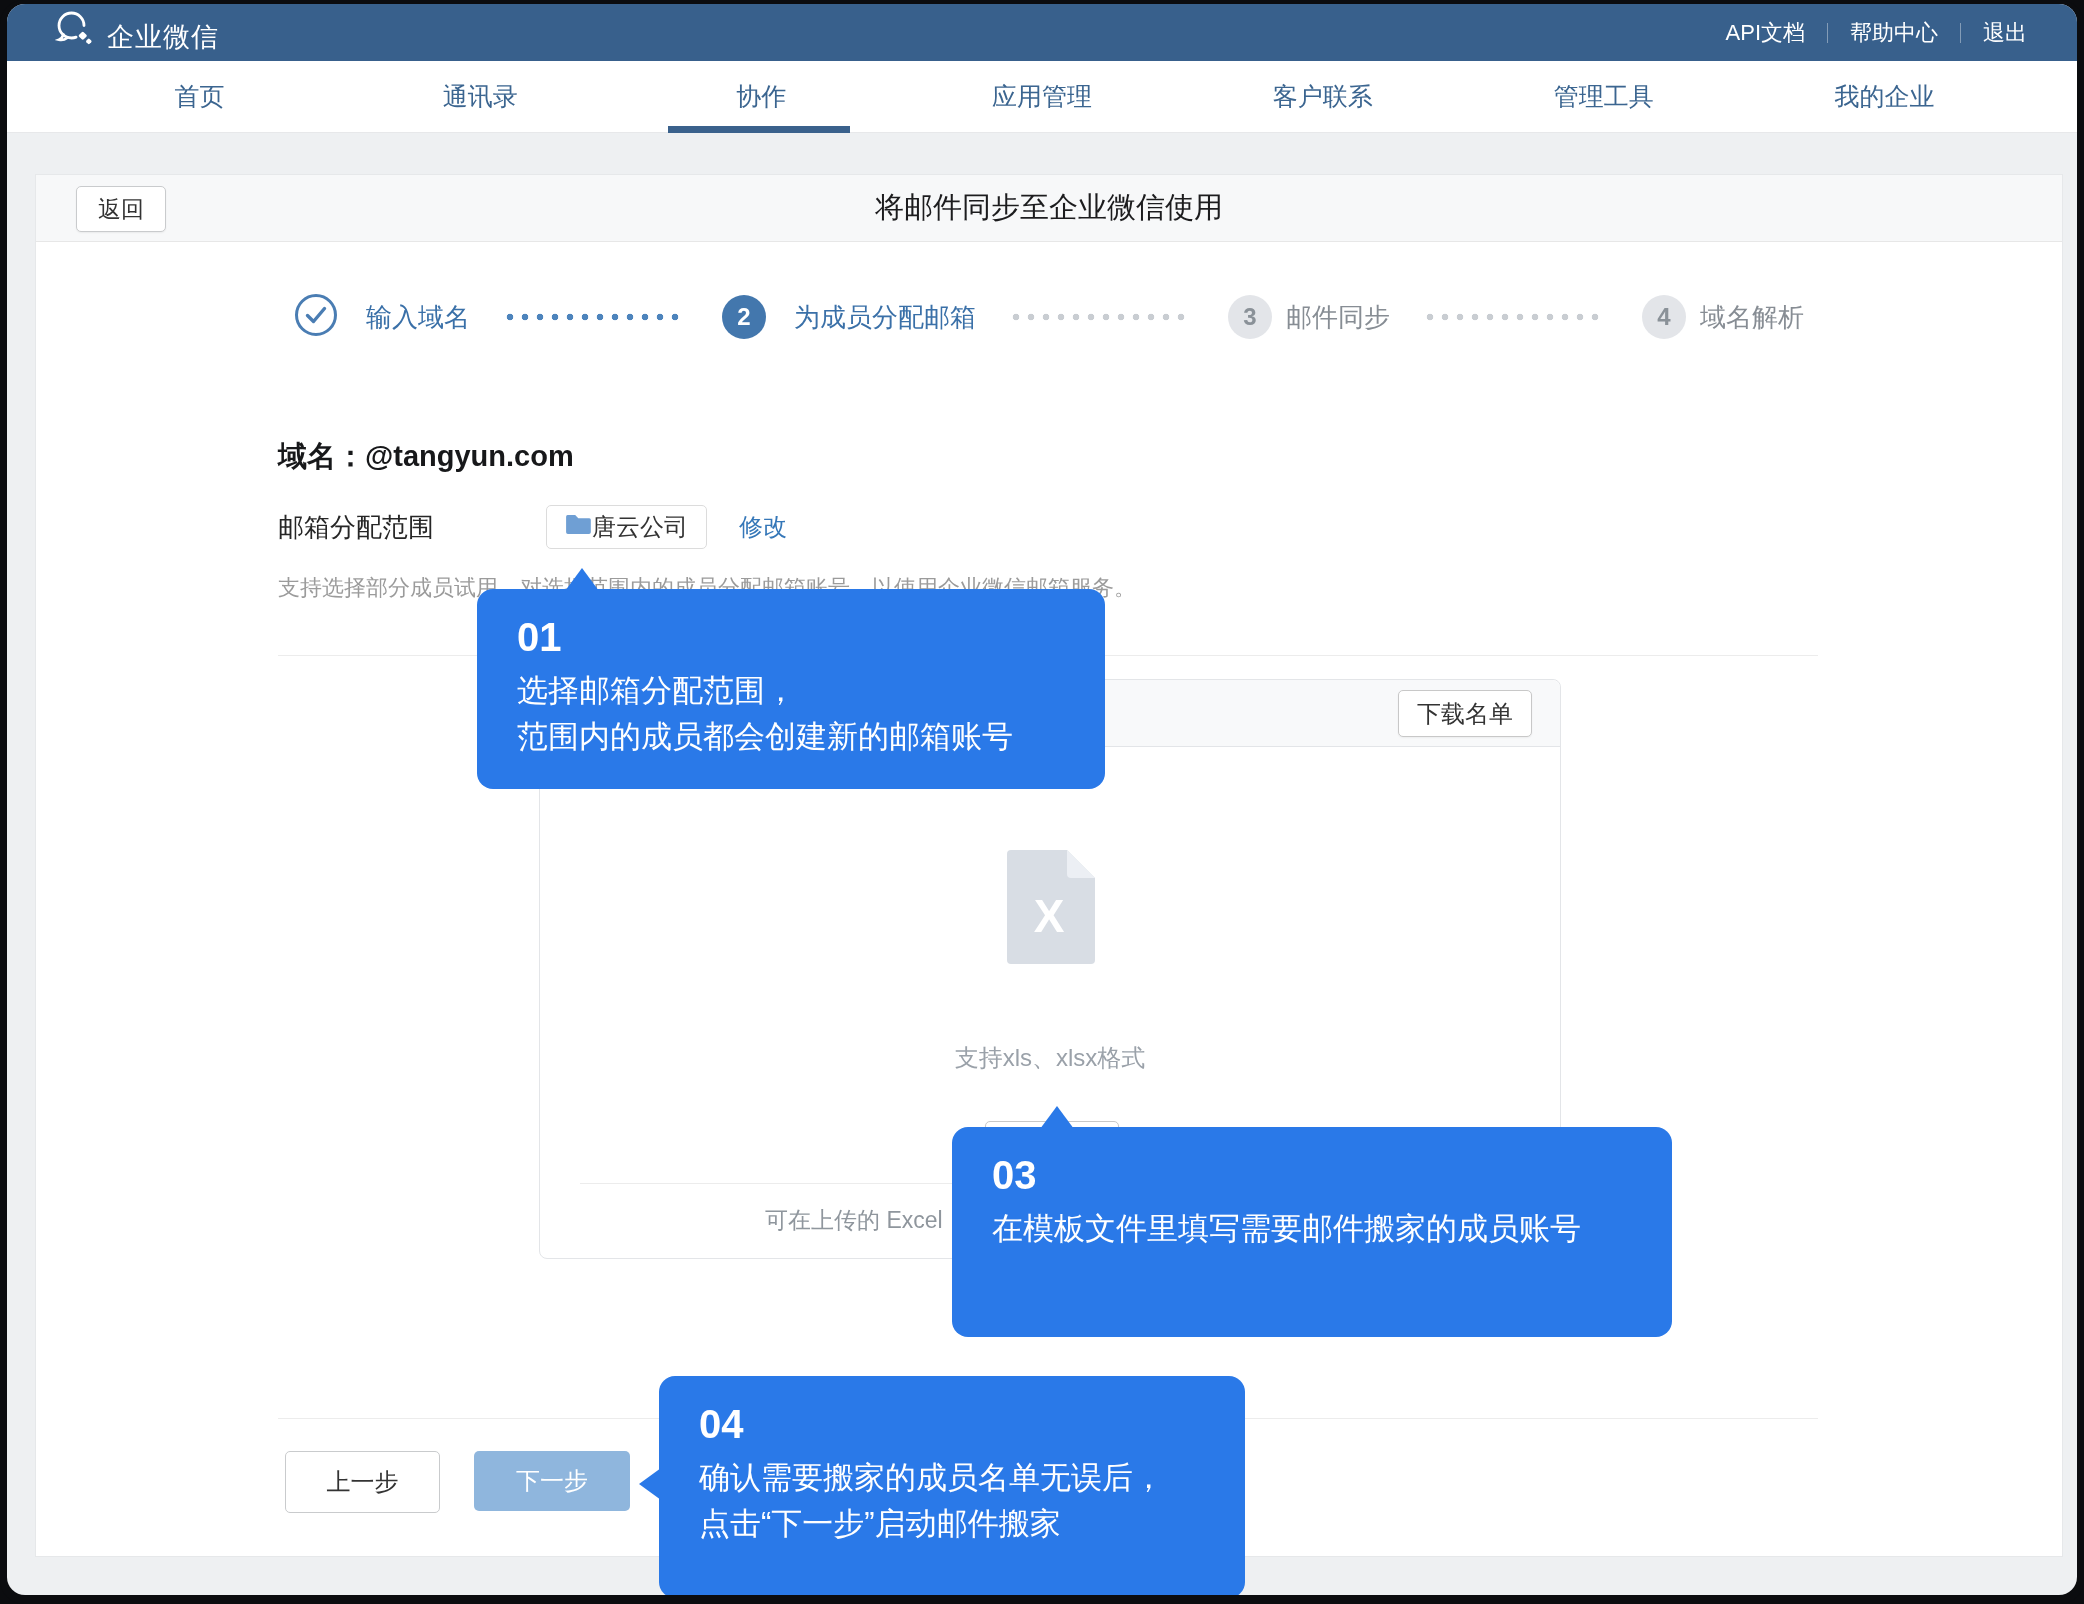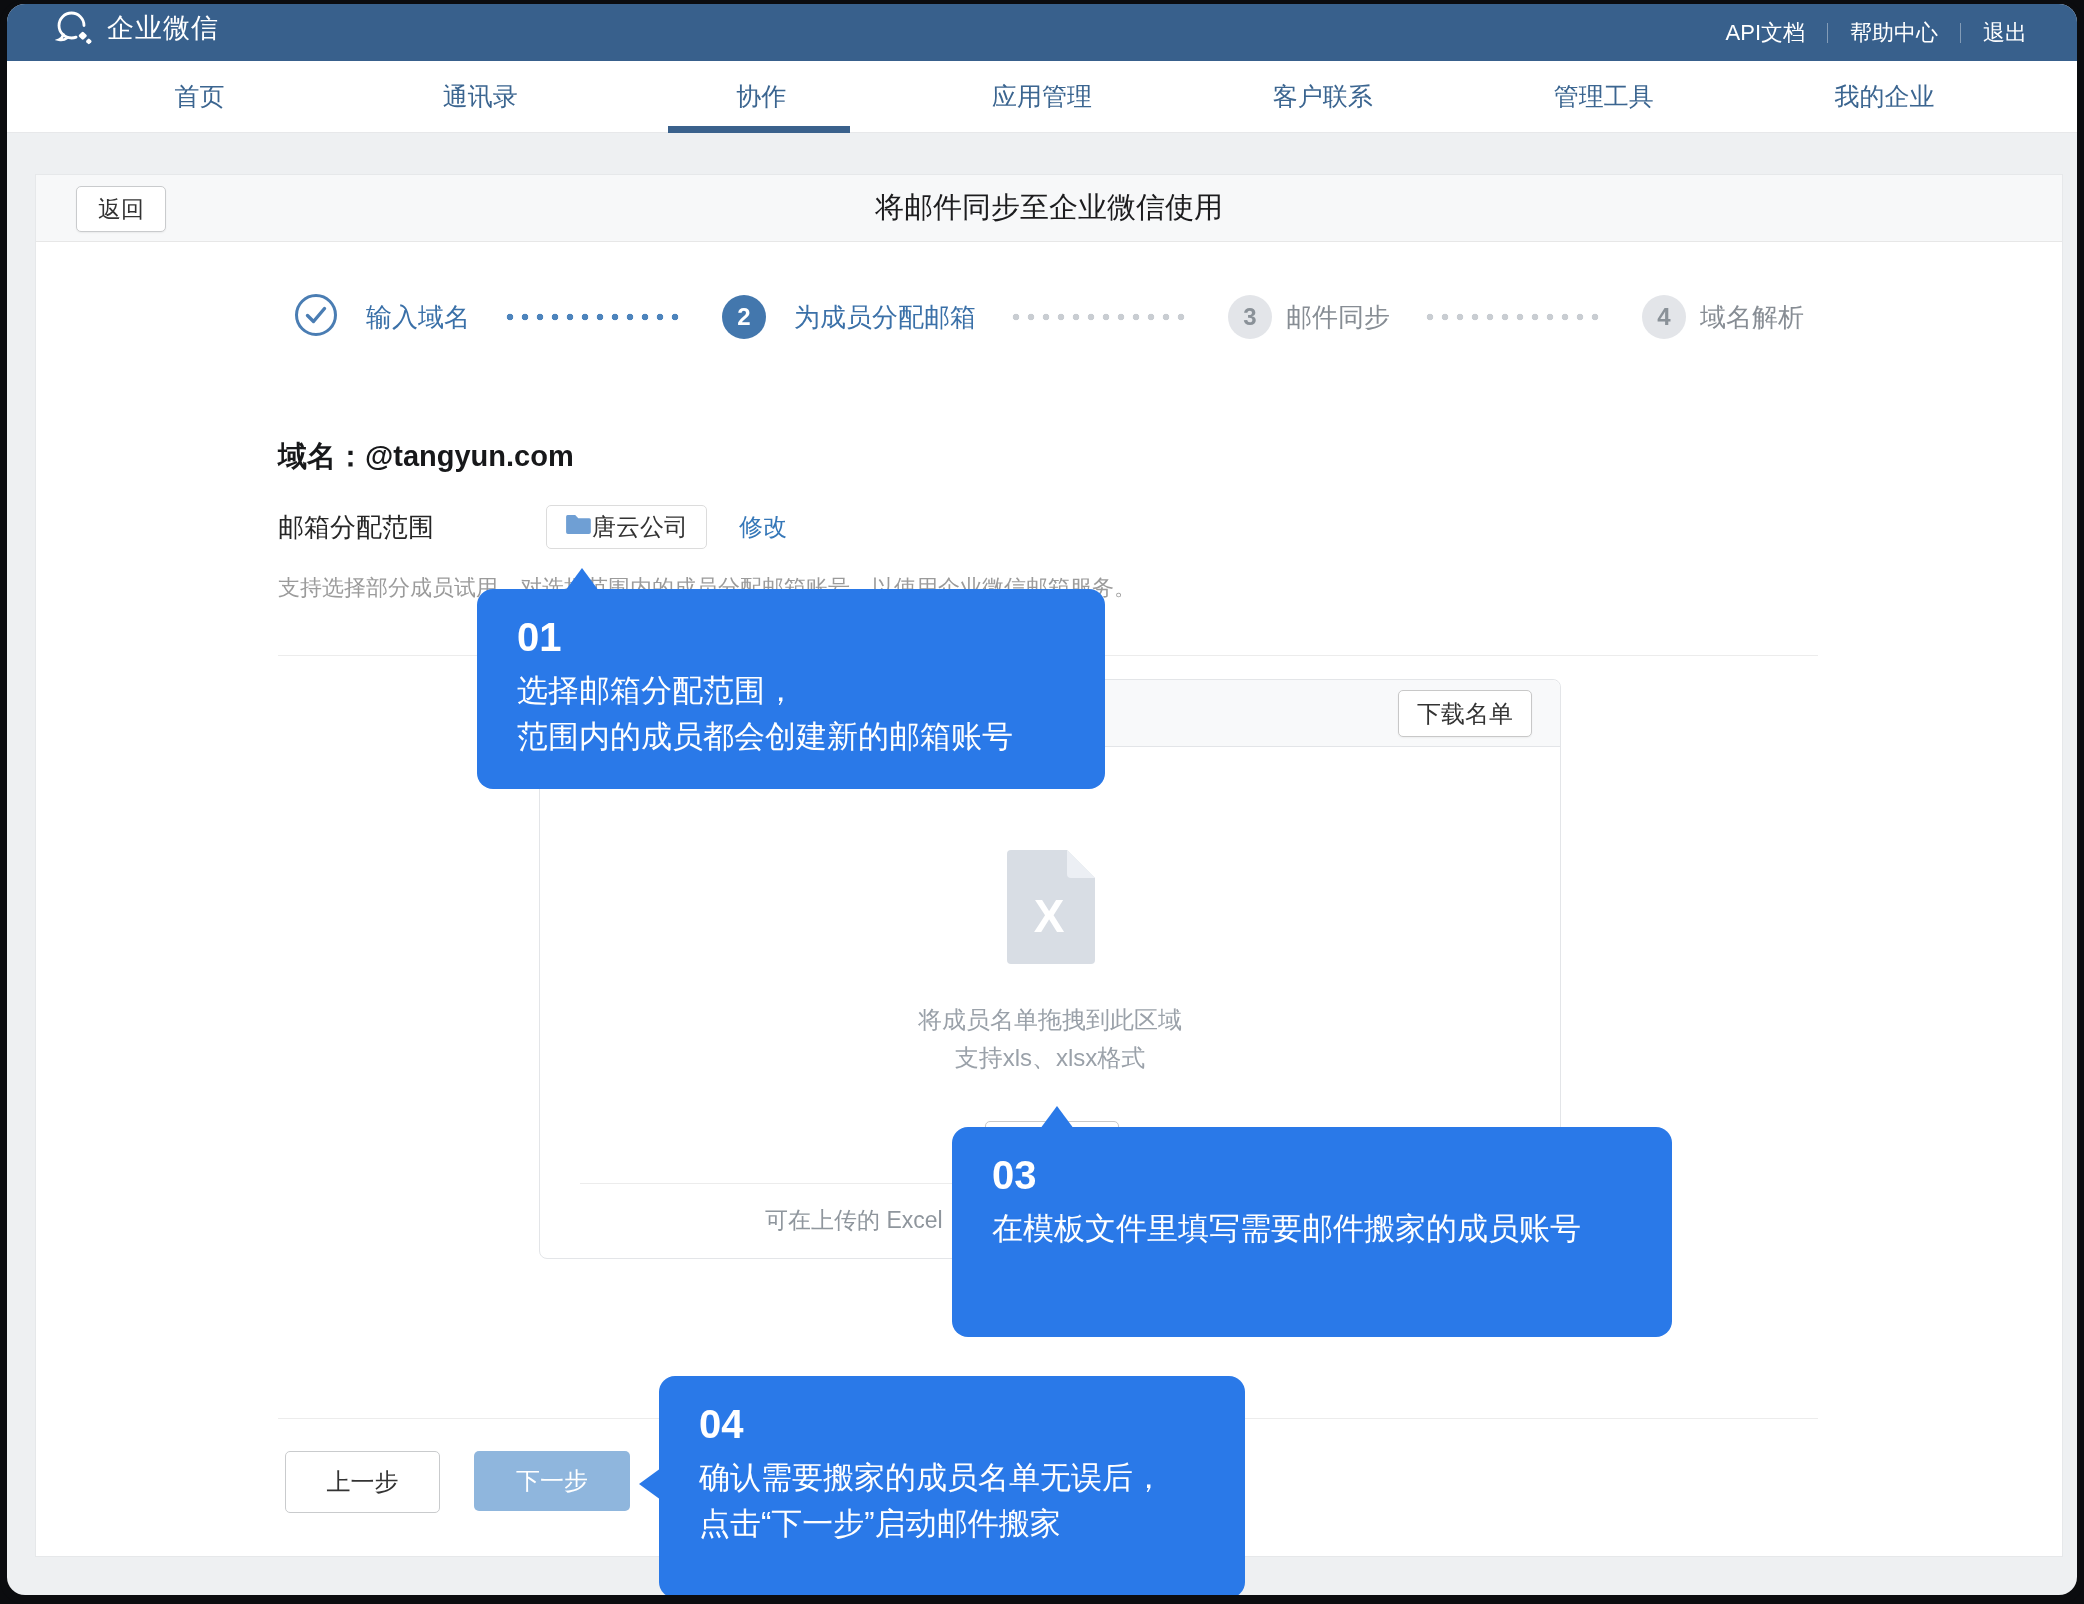--- a/index.html
+++ b/index.html
@@ -1,21 +1,21 @@
 <!DOCTYPE html>
 <html><head>
 <meta charset="utf-8">
 <style>
   html,body{margin:0;padding:0;background:#0b0c0f;font-family:"Liberation Sans","DejaVu Sans",sans-serif;}
   .stage{position:relative;width:2084px;height:1604px;background:#0b0c0f;border-radius:24px;box-sizing:border-box;padding:4px 7px 9px 7px;}
   .screen{position:relative;width:100%;height:100%;border-radius:18px;overflow:hidden;background:#eef0f2;}
 
   
   .topbar{position:absolute;left:0;top:0;right:0;height:57px;background:#38608c;display:flex;align-items:center;justify-content:space-between;padding:0 46px;box-sizing:border-box;}
-  .brand{display:flex;align-items:flex-start;gap:12px;color:#fff;font-size:27px;letter-spacing:1px;}
+  .brand{display:flex;align-items:flex-end;gap:12px;color:#fff;font-size:27px;letter-spacing:1px;}
   .top-links{display:flex;align-items:center;color:#fff;font-size:22px;}
   .top-link{cursor:pointer;padding:0 4px;}
   .top-sep{width:1px;height:20px;background:rgba(255,255,255,.38);margin:0 18px;}
 
   
   .navrow{position:absolute;left:0;top:57px;right:0;height:72px;background:#fff;border-bottom:1px solid #e7e8ea;display:flex;padding:0 52px;box-sizing:border-box;}
   .navtab{flex:1;display:flex;align-items:center;justify-content:center;font-size:25px;color:#3b6590;cursor:pointer;position:relative;}
   .nav-underline{position:absolute;left:661px;top:122px;width:182px;height:7px;background:#3a618c;}
 
   
@@ -169,21 +169,20 @@
         <div class="dl-btn">下载名单</div>
 
         <div class="drop-zone">
           <div class="file-icon">
             <svg width="88" height="114" viewBox="0 0 88 114">
               <path d="M4 0 H60 L88 28 V110 a4 4 0 0 1 -4 4 H4 a4 4 0 0 1 -4 -4 V4 a4 4 0 0 1 4 -4 Z" fill="#d8dde4"></path>
               <path d="M60 0 L88 28 H64 a4 4 0 0 1 -4 -4 Z" fill="#eceff4"></path>
               <text x="42" y="82" text-anchor="middle" font-family="Liberation Sans, DejaVu Sans, sans-serif" font-size="46" font-weight="bold" fill="#ffffff">X</text>
             </svg>
           </div>
-          <div class="drop-line1">将成员名单拖拽到此区域</div>
           <div class="drop-line2">支持xls、xlsx格式</div>
           <div class="up-btn">上传名单</div>
         </div>
 
         <div class="panel-divider"></div>
         <div class="panel-note">可在上传的 Excel</div>
       </div>
 
       <div class="divider" style="left:242px;top:1243px;width:1540px;"></div>
 

